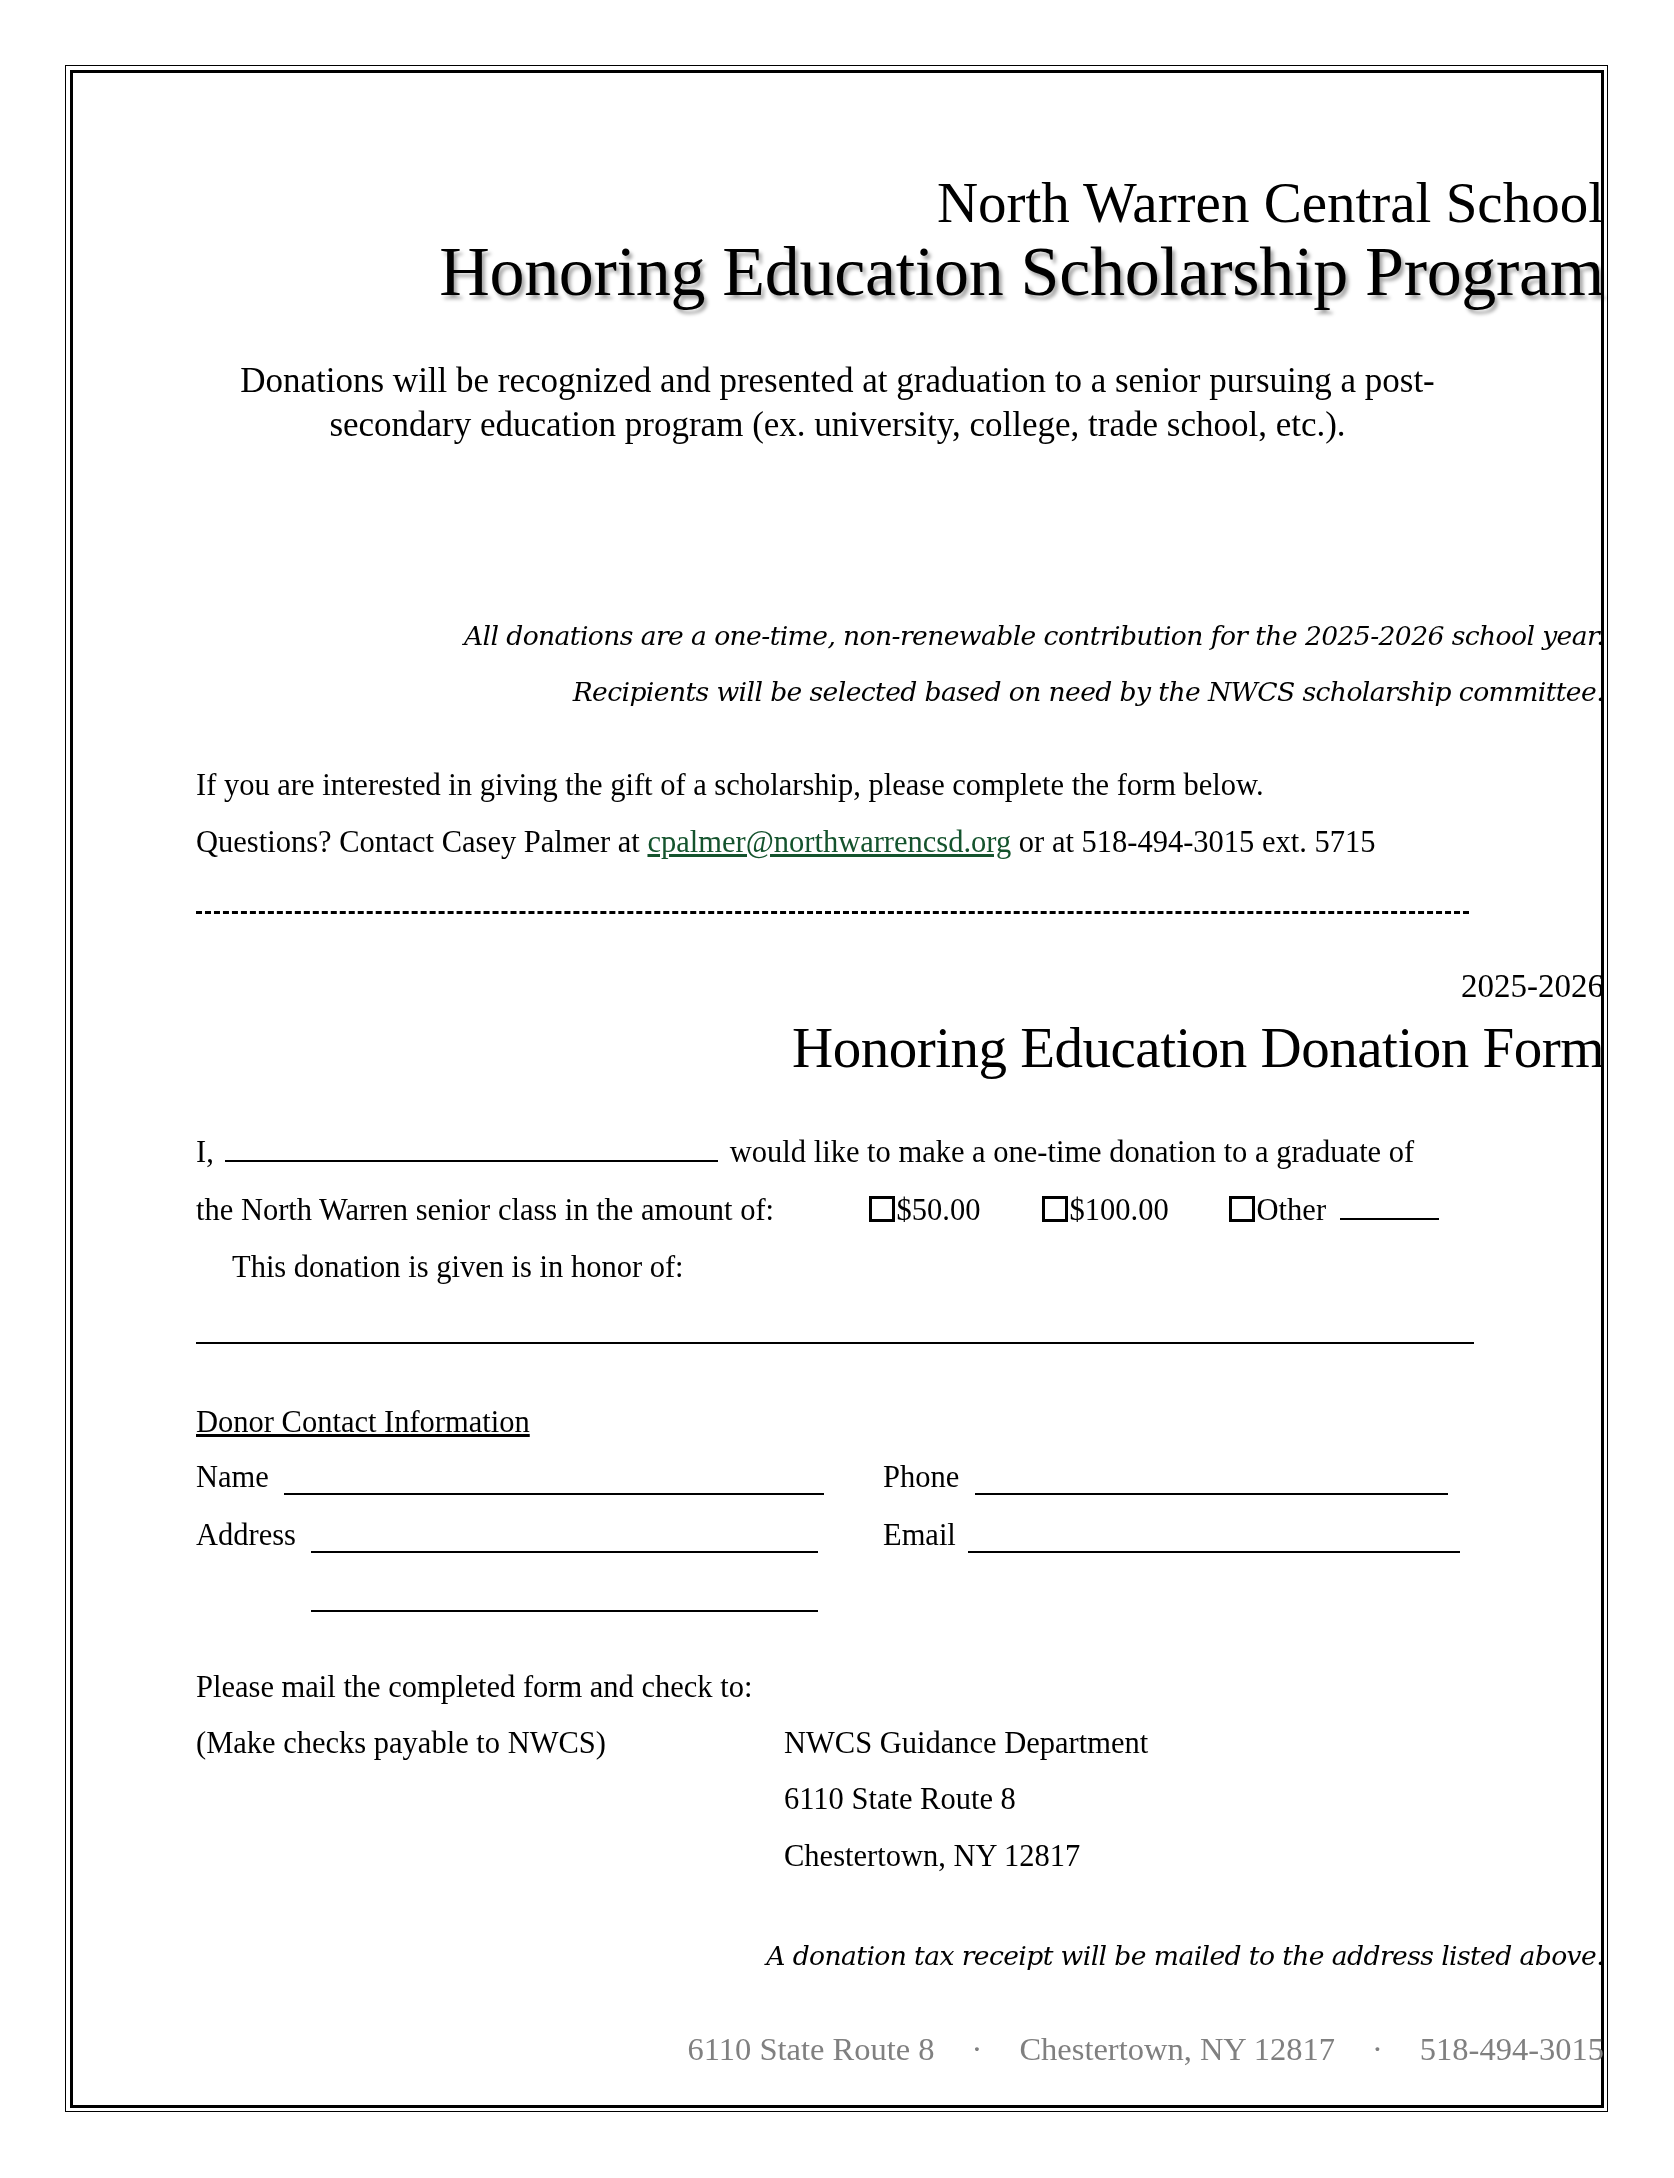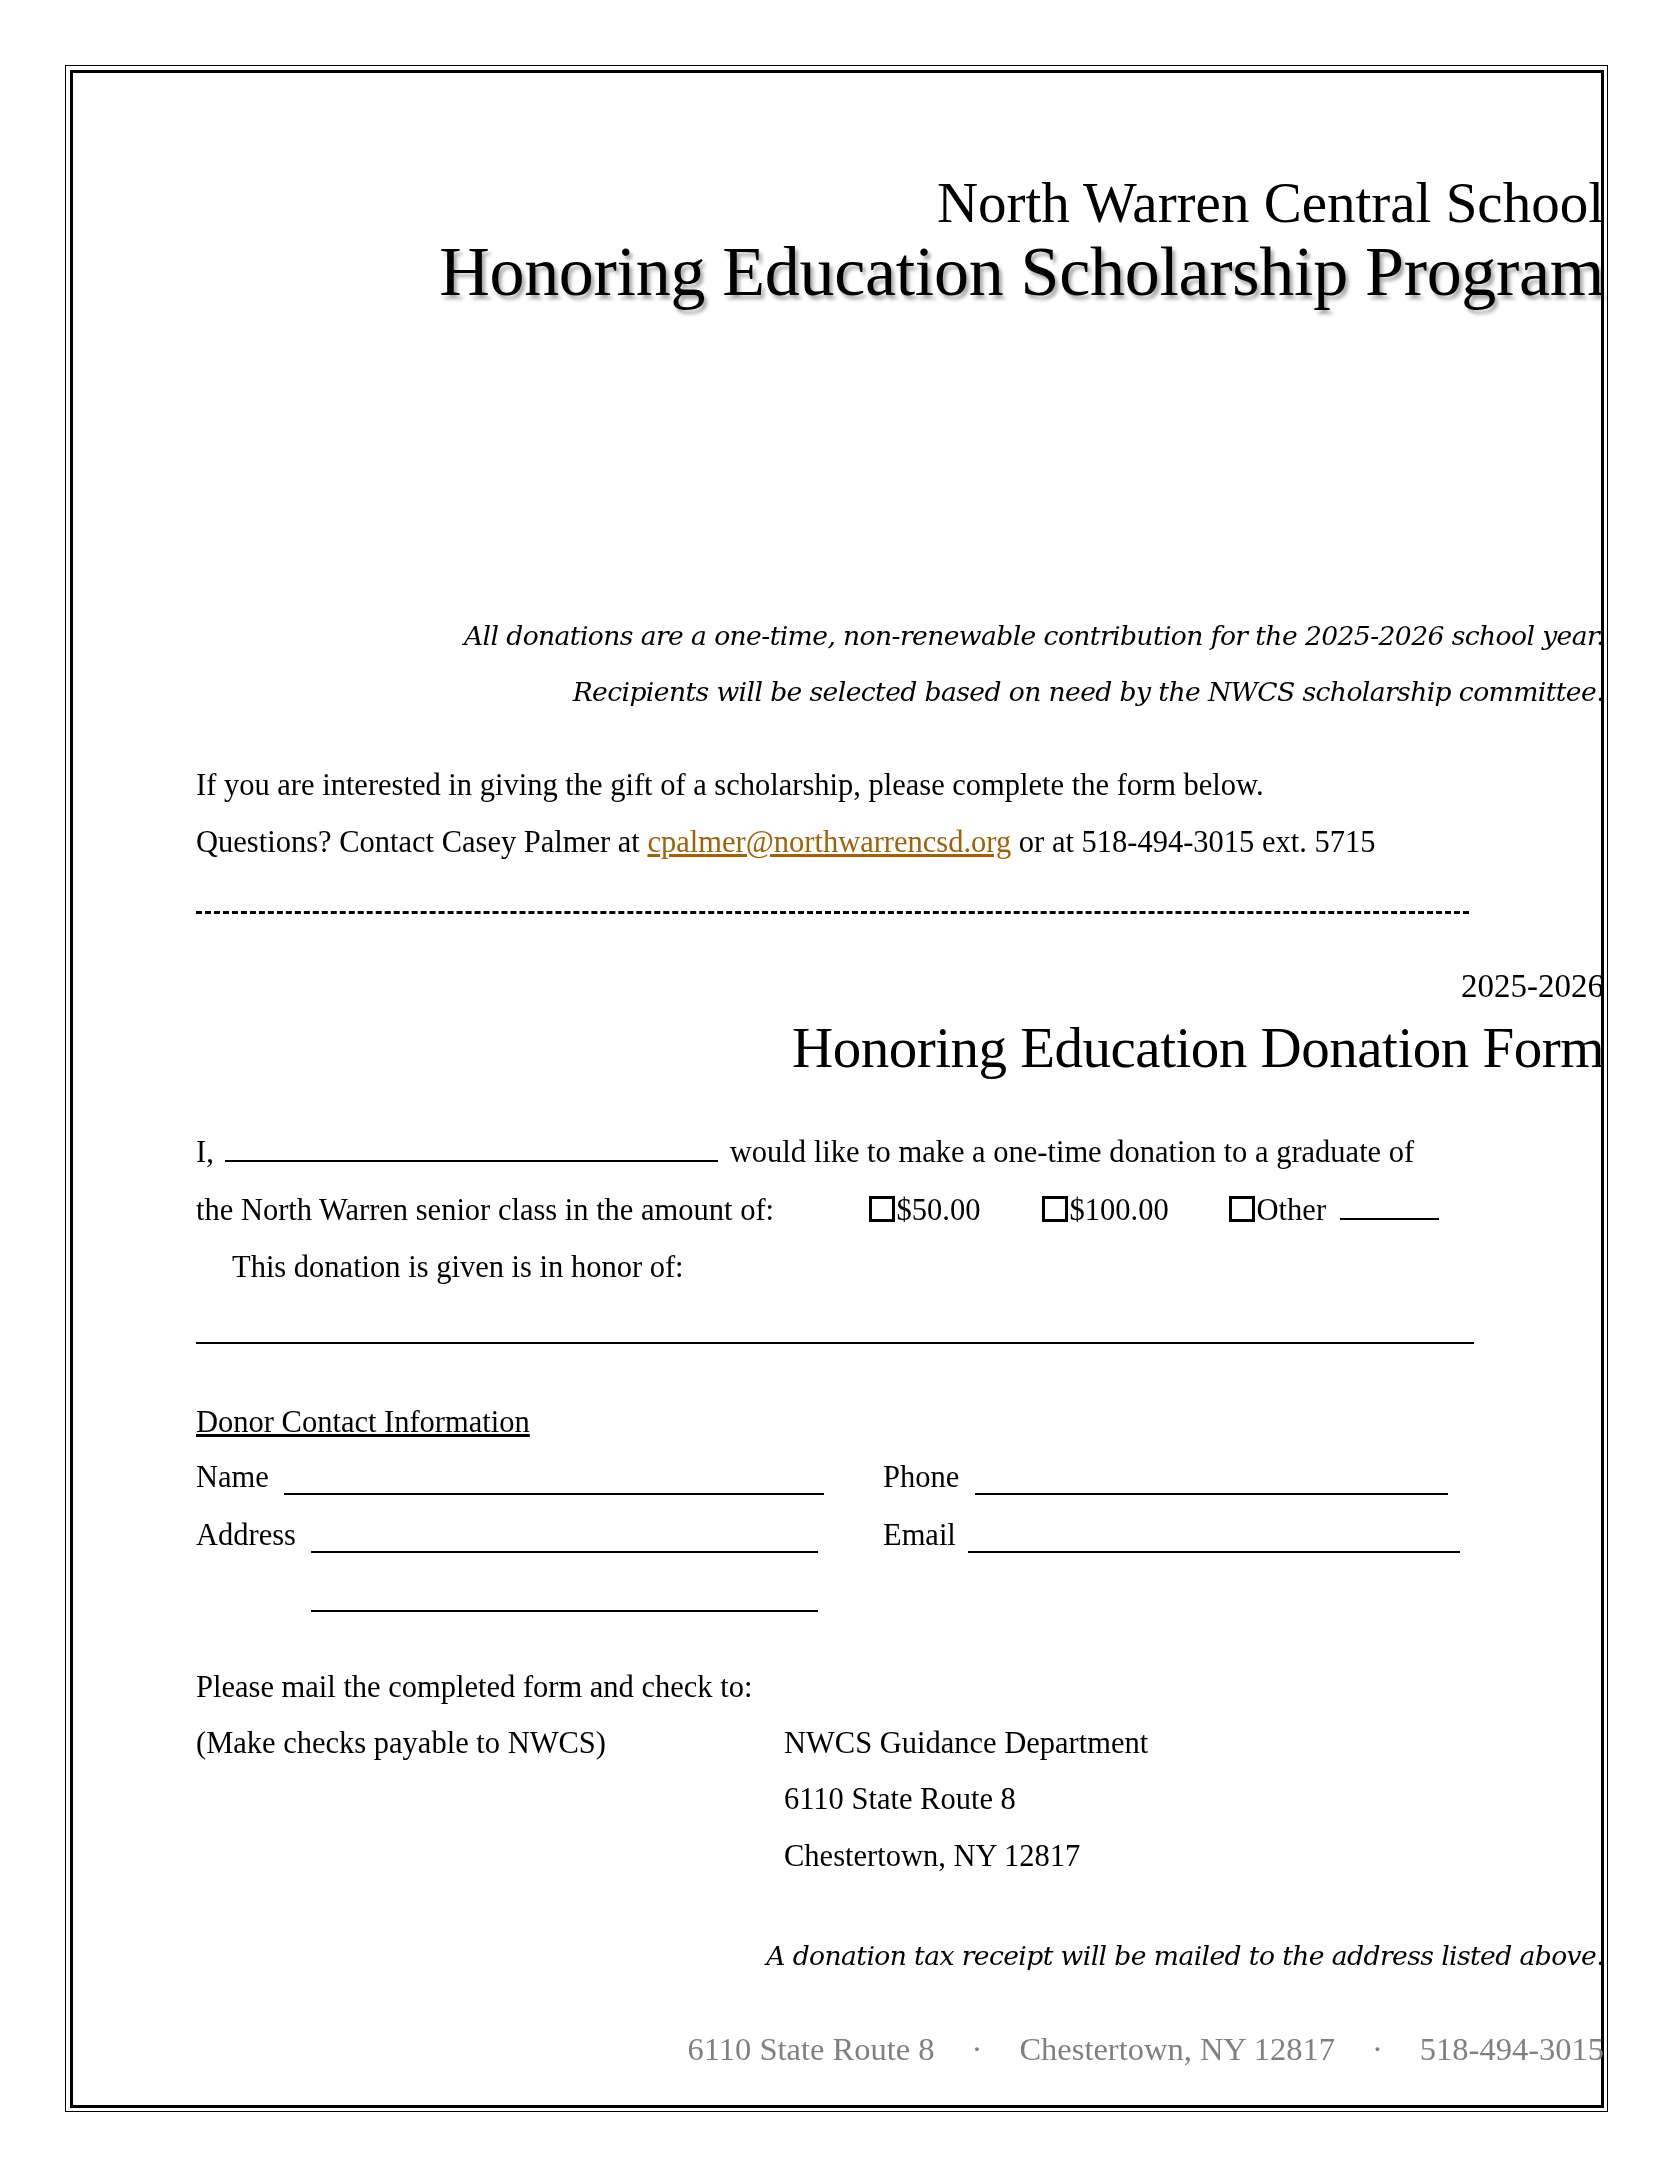--- a/index.html
+++ b/index.html
@@ -15,21 +15,21 @@
   .program { top:232px; font-size:70px; line-height:79px; letter-spacing:-0.3px;
              text-shadow:3px 3.9px 3.9px rgba(0,0,0,0.35); }
   .intro { top:359px; left:197px; width:1281px; text-align:center; font-size:35px; line-height:44px; white-space:normal; }
   .intro p { margin:0; }
   .note { font-style:italic; font-size:29.6px; line-height:35px; font-family:"DejaVu Serif","Liberation Serif",serif; font-size:26.6px; letter-spacing:-0.6px; }
   .note1 { top:618px; }
   .note2 { top:674px; }
   .body-line { font-size:30.5px; line-height:35px; left:196px; }
   .interest { top:768px; }
   .questions { top:825px; }
-  .email-link { text-decoration:underline; color:#a16207; }
+  .email-link { text-decoration:underline; color:#14532d; }
   .dashes { top:911px; left:196px; width:1273px; height:0; border-top:3px dashed #000; }
   .year { top:968px; font-size:33px; line-height:37px; }
   .form-title { top:1017px; font-size:57px; line-height:61px; letter-spacing:-0.5px; }
   .row1 { top:1135px; }
   .row2 { top:1193px; }
   .row3 { top:1250px;margin-left:36px; }
   .blank { display:inline-block; border-bottom:2px solid #000; vertical-align:baseline; height:21.7px; }
   .checkbox { display:inline-block; width:25.6px; height:25.6px; border:3px solid #000; box-sizing:border-box; vertical-align:-2px; margin-right:2px; }
   .opt { position:absolute; top:1193px; font-size:30.5px; line-height:35px; white-space:nowrap; }
   .honor-line { top:1342px; left:196px; width:1278px; height:0; border-top:2px solid #000; }
@@ -46,20 +46,21 @@
 </head>
 <body>
 
 <div class="frame-outer"></div>
 <div class="frame-inner"></div>
 
 <div class="abs center school">North Warren Central School</div>
 <div class="abs center program">Honoring Education Scholarship Program</div>
 
 <div class="abs intro">
+  <p>Donations will be recognized and presented at graduation to a senior pursuing a post-secondary education program (ex. university, college, trade school, etc.).</p>
 </div>
 
 <div class="abs center note note1">All donations are a one-time, non-renewable contribution for the 2025-2026 school year.</div>
 <div class="abs center note note2">Recipients will be selected based on need by the NWCS scholarship committee.</div>
 
 <div class="abs body-line interest">If you are interested in giving the gift of a scholarship, please complete the form below.</div>
 <div class="abs body-line questions"><span>Questions? Contact Casey Palmer at </span><a class="email-link">cpalmer@northwarrencsd.org</a><span> or at 518-494-3015 ext. 5715</span></div>
 
 <div class="abs dashes"></div>
 

